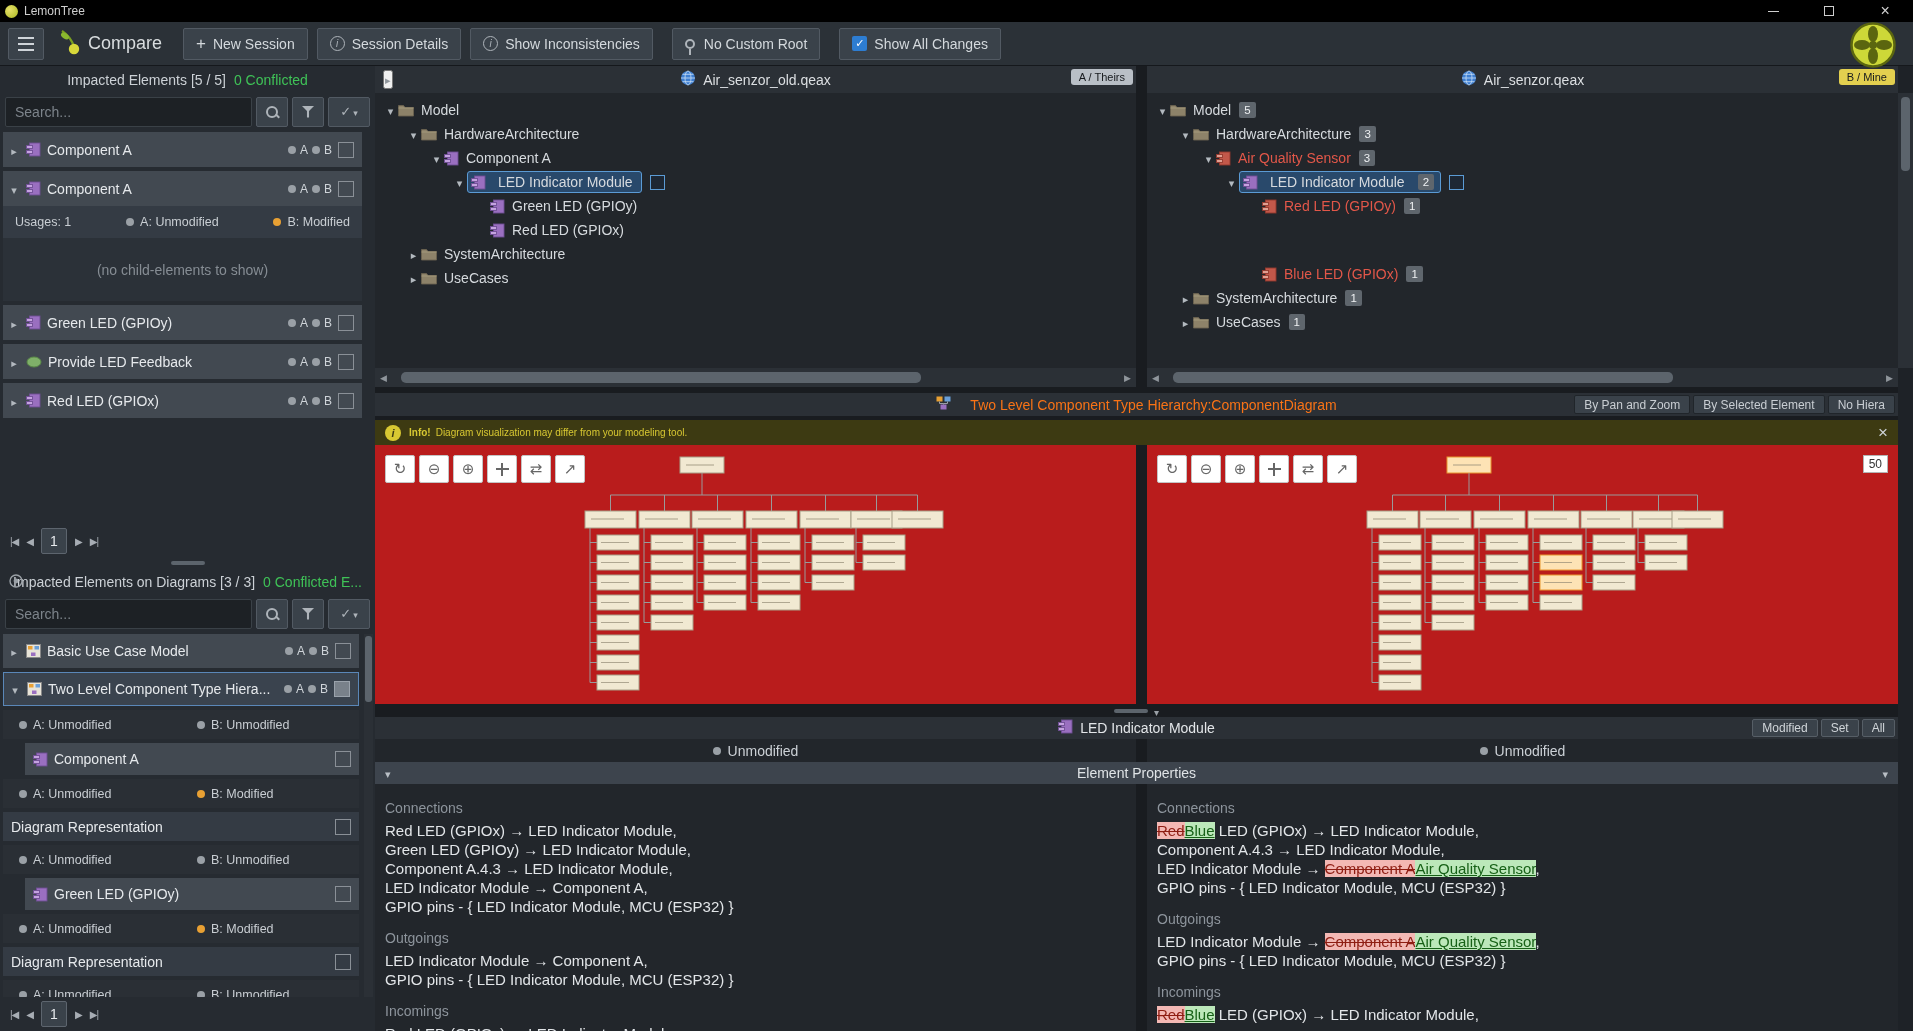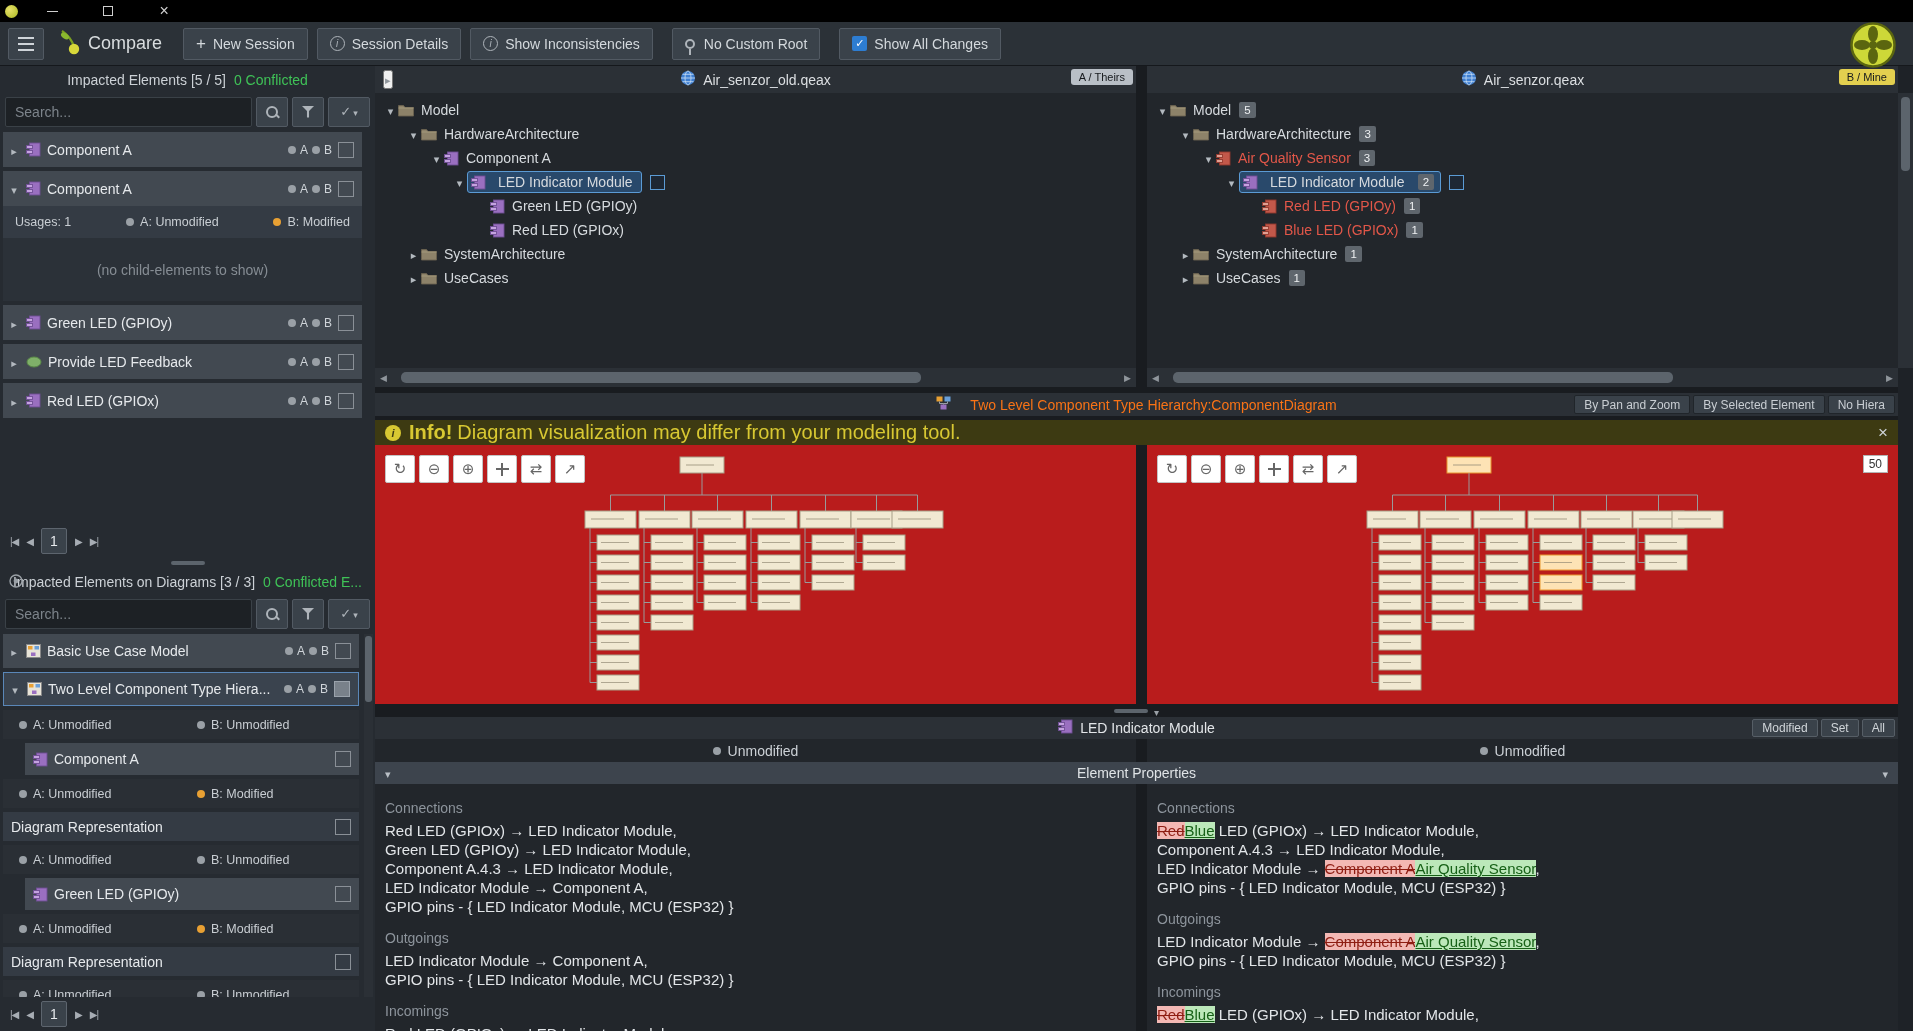--- a/index.html
+++ b/index.html
@@ -155,21 +155,21 @@
     gap:19px; font-size:14px; color:#f97316;text-align:right; }
   .dt-btns { margin-left:auto; display:flex; gap:3px; padding-right:3px; z-index:1; }
   .dt-btn { height:19px; background:#3a424a; border:1px solid #20252a; color:#c9ced3; font-size:12px;
     padding:0 9px; display:flex; align-items:center; border-radius:2px; }
 
   .info-bar { height:25px; margin-top:4px; flex:none; background:#3d3a12; display:flex; align-items:center;
     gap:8px; padding:0 10px; position:relative; }
   .info-ico { width:16px; height:16px; border-radius:50%; background:#d8c832; flex:none;
     display:flex; align-items:center; justify-content:center; }
   .info-ico::before { content:'i'; color:#3d3a12; font-size:11px; font-weight:bold; font-style:italic; }
-  .info-text { color:#d8c832; font-size:20px; }
+  .info-text { color:#d8c832; font-size:10px; }
   .info-text b { margin-right:5px; }
   .info-close { position:absolute; right:10px; background:none; border:none; }
   .info-close::before { content:'×'; color:#cdd2d6; font-size:17px; }
 
   .row-diagrams { height:259px; }
   .diag-panel { background:#b91c1c; position:relative;padding-left:40px; }
   .dg-toolbar { position:absolute; left:10px; top:10px; display:flex; gap:4px; z-index:2; }
   .dg-btn { width:30px; height:28px; background:#fff; border:1px solid #c4c4c4; border-radius:2px;
     color:#666; font-size:15px; display:flex; align-items:center; justify-content:center; }
   .g-refresh::before { content:'↻'; }
@@ -212,20 +212,21 @@
   .ins { background:#bce8ba; color:#176117; text-decoration:underline; }
 
   .right-strip { position:absolute; left:1898px; top:93px; width:15px; height:275px; background:#2b3036; }
   .vs-thumb { position:absolute; left:3px; top:4px; width:9px; height:74px; background:#5c646c; border-radius:4px; }
 </style>
 </head>
 <body>
 
 <div class="titlebar">
   <span class="app-ico"></span>
+  <span class="tb-title">LemonTree</span>
   <div class="win-btns">
     <button class="win-btn">
         <i class="ic-min"></i>
       </button>
     <button class="win-btn">
         <i class="ic-max"></i>
       </button>
     <button class="win-btn">
         <i class="ic-close"></i>
       </button>
@@ -770,21 +771,21 @@
           <span class="tr-icon">
             <svg width="15" height="15" viewBox="0 0 15 15">
               <rect x="3.5" y="1" width="10.5" height="13" fill="#c2584a" stroke="#93392e" stroke-width="0.9"></rect>
               <rect x="0.5" y="3.5" width="6" height="3" fill="#e0a093" stroke="#93392e" stroke-width="0.9"></rect>
               <rect x="0.5" y="8.5" width="6" height="3" fill="#e0a093" stroke="#93392e" stroke-width="0.9"></rect>
             </svg>
           </span>
           <span class="tr-label red">Red LED (GPIOy)</span>
           <span class="tr-badge">1</span>
         </div>
-        <div class="tree-row" style="padding-left: 100px;">
+        <div class="tree-row" style="padding-left: 100px; margin-top: 44px;">
           <span class="tr-exp "></span>
           <span class="tr-icon">
             <svg width="15" height="15" viewBox="0 0 15 15">
               <rect x="3.5" y="1" width="10.5" height="13" fill="#c2584a" stroke="#93392e" stroke-width="0.9"></rect>
               <rect x="0.5" y="3.5" width="6" height="3" fill="#e0a093" stroke="#93392e" stroke-width="0.9"></rect>
               <rect x="0.5" y="8.5" width="6" height="3" fill="#e0a093" stroke="#93392e" stroke-width="0.9"></rect>
             </svg>
           </span>
           <span class="tr-label red">Blue LED (GPIOx)</span>
           <span class="tr-badge">1</span>

